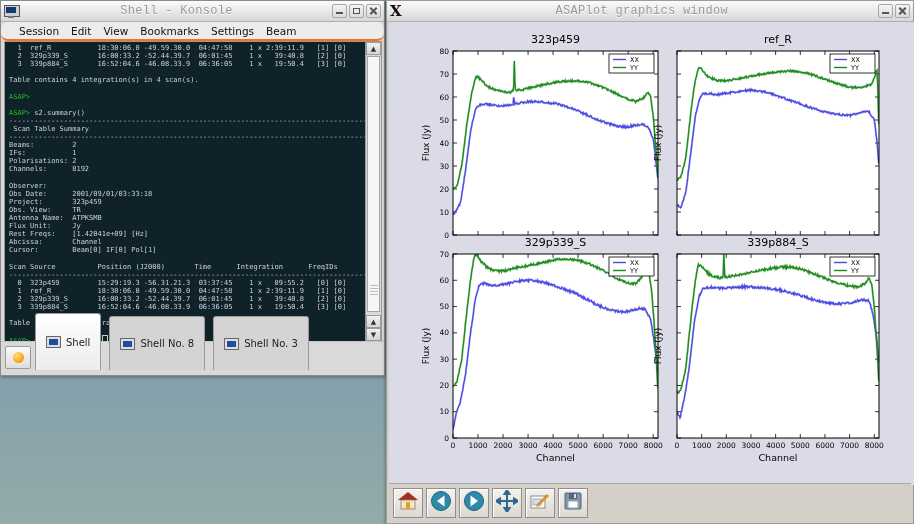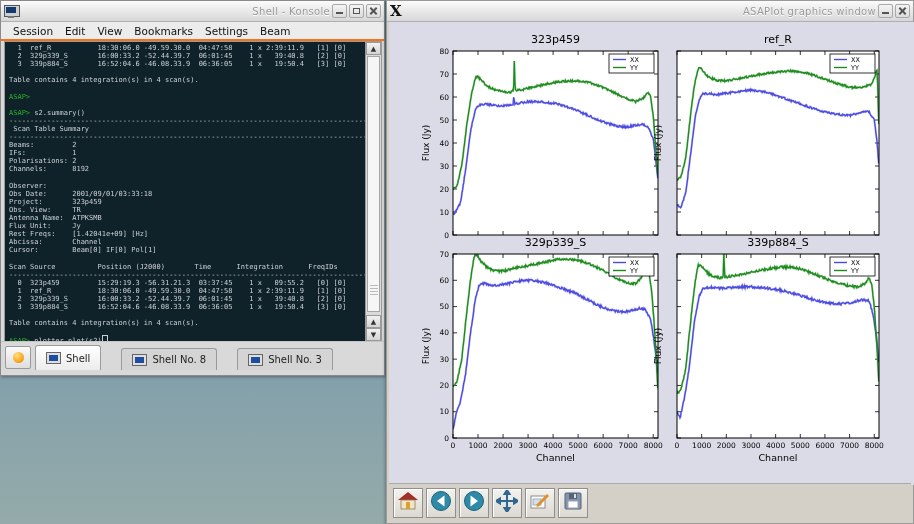--- a/index.html
+++ b/index.html
@@ -5,34 +5,34 @@
   html,body{margin:0;padding:0;}
   body{width:914px;height:524px;position:relative;overflow:hidden;
        font-family:"DejaVu Sans",sans-serif;
        background:linear-gradient(180deg,#6d93af 0%,#7d9cab 62%,#95abaa 100%);}
   
   .konsole{position:absolute;left:0;top:0;width:385px;height:376px;
            background:#d9d9d9;border:1px solid #8a8a8a;box-sizing:border-box;
            box-shadow:1px 1px 3px rgba(0,0,0,.35);}
   .titlebar{height:20px;background:linear-gradient(180deg,#fbfbfb,#d7d7d7);
             border-bottom:1px solid #b0b0b0;display:flex;align-items:center;padding:0 3px;}
-  .titlebar .title{flex:1;text-align:right;font-size:10px;color:#9a9a9a;
-                   text-shadow:0 1px 0 #fff;letter-spacing:.3px;}
+  .titlebar .title{flex:1;text-align:center;font-size:12px;color:#9a9a9a;
+                   text-shadow:0 1px 0 #fff;letter-spacing:.3px;font-family:Liberation Mono, monospace;}
   .winbtn{width:15px;height:14px;margin-left:2px;background:linear-gradient(180deg,#f4f4f4,#dcdcdc);
           border:1px solid #a8a8a8;border-radius:2px;position:relative;box-sizing:border-box;}
   .winbtn .g-min{position:absolute;left:3px;right:3px;bottom:3px;height:2px;background:#555;}
   .winbtn .g-max{position:absolute;left:3px;right:3px;top:3px;bottom:3px;border:1.5px solid #555;}
   .winbtn .g-x1,.winbtn .g-x2{position:absolute;left:2px;top:5px;width:9px;height:2px;background:#555;}
   .winbtn .g-x1{transform:rotate(45deg);} .winbtn .g-x2{transform:rotate(-45deg);}
   .app-icon{width:15px;height:13px;position:relative;margin-right:4px;}
   .app-icon .bezel{position:absolute;left:0;top:0;width:14px;height:10px;background:#cfcfcf;border:1px solid #555;}
   .app-icon .scr{position:absolute;left:2px;top:2px;width:10px;height:6px;background:#123a6e;}
   .app-icon .foot{position:absolute;left:4px;bottom:0;width:6px;height:2px;background:#777;}
   .menubar{height:17px;background:#ececec;border-bottom:2px solid #f97316;
-           display:flex;align-items:center;padding-left:6px;}
+           display:flex;align-items:center;padding-left:12px;border-radius:7px;}
   .menubar .mi{font-size:10.5px;color:#111;padding:1px 6px;cursor:default;}
   .term-frame{position:absolute;left:3px;top:40px;right:2px;bottom:33px;
               border:1px solid #9a9a9a;background:#0f2129;box-sizing:border-box;display:flex;}
   .term{flex:1;overflow:hidden;padding:2px 0 0 4px;}
   .term pre{margin:0;font-family:"DejaVu Sans Mono",monospace;font-size:7px;
             line-height:8.1px;color:#ccd3d6;white-space:pre;}
   .term .g{color:#29b529;}
   .cursor{display:inline-block;width:4px;height:7px;border:1px solid #c8cdd0;vertical-align:-1px;}
   .sbar{width:15px;background:#dadada;border-left:1px solid #9a9a9a;position:relative;}
   .sbtn{position:absolute;left:0;width:15px;height:13px;background:linear-gradient(180deg,#f2f2f2,#d4d4d4);
@@ -40,21 +40,21 @@
         display:flex;align-items:center;justify-content:center;}
   .sthumb{position:absolute;left:1px;width:13px;background:#f6f6f6;border:1px solid #a5a5a5;box-sizing:border-box;}
   .grip{position:absolute;left:2px;width:8px;height:12px;
         background:repeating-linear-gradient(180deg,#bbb 0 1px,transparent 1px 3px);}
   .tabbar{position:absolute;left:0;right:0;bottom:5px;height:28px;background:#d9d9d9;
           display:flex;align-items:flex-end;padding-left:3px;border-top:1px solid #c5c5c5;}
   .newsess{width:24px;height:21px;margin:0 4px 1px 1px;background:linear-gradient(180deg,#fafafa,#dedede);
            border:1px solid #9a9a9a;border-radius:2px;display:flex;align-items:center;justify-content:center;}
   .ball{width:11px;height:11px;border-radius:50%;
         background:radial-gradient(circle at 35% 30%,#ffe07a,#f9a825 60%,#c87f10);}
-  .tab{height:21px;display:flex;align-items:center;padding:0 10px;margin-right:20px;
+  .tab{height:21px;display:flex;align-items:center;padding:16px 10px;margin-right:8px;
        border:1px solid #9a9a9a;border-bottom:none;border-radius:3px 3px 0 0;
        background:#d4d4d4;font-size:10px;color:#222;}
   .tab.active{background:linear-gradient(180deg,#ffffff,#ececec);height:24px;}
   .tabmon{width:13px;height:10px;border:1px solid #666;background:#dedede;margin-right:5px;position:relative;}
   .tabmon i{position:absolute;left:2px;top:2px;right:2px;bottom:2px;background:#1d4d9e;}
   
   .plotwin{position:absolute;left:386px;top:0;width:528px;height:524px;
            background:#d4d0c8;border:1px solid #9a9a9a;box-sizing:border-box;
            box-shadow:-1px 1px 3px rgba(0,0,0,.3);}
   .plotwin .titlebar{height:20px;}

